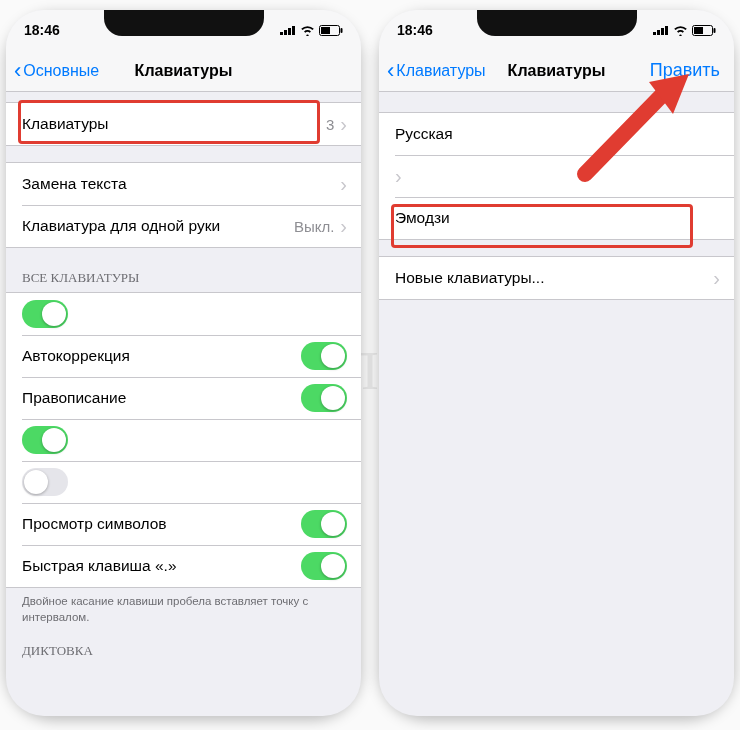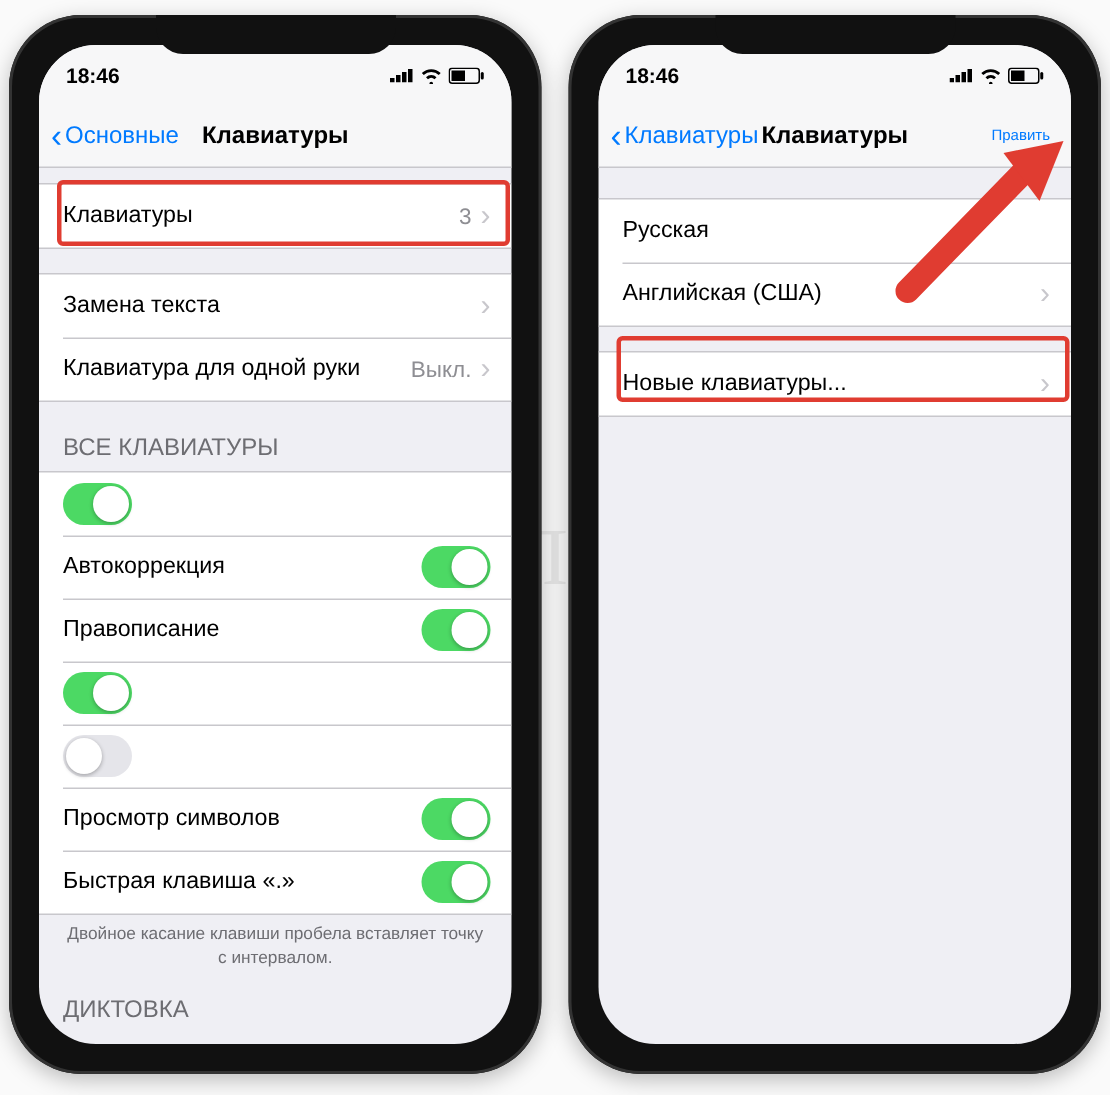--- a/index.html
+++ b/index.html
@@ -1,33 +1,33 @@
 <!DOCTYPE html>
 <html><head>
 <meta charset="utf-8">
 <style>
   * { box-sizing: border-box; margin: 0; padding: 0; }
   html, body { width: 740px; height: 730px; font-family: -apple-system, "Helvetica Neue", Arial, sans-serif; background: #fafafa; }
   .canvas { position: relative; width: 740px; height: 730px; display: flex; justify-content: center; align-items: flex-start; gap: 18px; padding: 10px 6px; }
-  .phone { width: 408px; height: 706px; background: #111; border-radius: 48px; padding: 20px; position: relative; box-shadow: 0 0 0 2px #333 inset, 0 4px 14px rgba(0,0,0,.25); }
+  .phone { width: 408px; height: 706px; background: #111; border-radius: 48px; padding: 0; position: relative; box-shadow: 0 0 0 2px #333 inset, 0 4px 14px rgba(0,0,0,.25); }
   .screen { width: 100%; height: 100%; border-radius: 38px; overflow: hidden; background: #efeff4; position: relative; }
   .notch { position: absolute; top: 0; left: 50%; transform: translateX(-50%); width: 160px; height: 26px; background: #111; border-radius: 0 0 18px 18px; z-index: 5; }
   .status-bar { height: 40px; display: flex; justify-content: space-between; align-items: center; padding: 0 18px; font-size: 14px; font-weight: 600; background: #f7f7f8; }
   .status-right { display: flex; align-items: center; gap: 4px; }
   .signal-icon svg, .wifi-icon svg, .battery-icon svg { display: block; }
   .nav-bar { height: 42px; background: #f7f7f8; border-bottom: 1px solid #c8c7cc; display: flex; align-items: center; justify-content: space-between; padding: 0 8px; position: relative; }
   .nav-title { position: absolute; left: 0; right: 0; text-align: center; font-size: 16px; font-weight: 600; pointer-events: none; }
   .back-btn { display: flex; align-items: center; color: #007aff; font-size: 16px; gap: 2px; }
   .back-chevron { font-size: 22px; line-height: 1; }
-  .edit-btn { color: #007aff; font-size: 10px; padding-right: 6px; }
+  .edit-btn { color: #007aff; font-size: 18px; padding-right: 6px; }
   .content { height: calc(100% - 82px); overflow-y: hidden; }
   .group { margin-top: 16px; }
   .group.first { margin-top: 10px; }
-  .group-header { font-size: 16px; color: #6d6d72; padding: 6px 16px 6px; text-transform: uppercase; }
-  .group-footer { font-size: 11.5px; color: #6d6d72; padding: 6px 16px 4px; line-height: 1.35; text-align: center; }
+  .group-header { font-size: 13px; color: #6d6d72; padding: 6px 16px 6px; text-transform: uppercase; font-family: Liberation Serif, serif; }
+  .group-footer { font-size: 11.5px; color: #6d6d72; padding: 6px 16px 4px; line-height: 1.35; }
   .list { background: #fff; border-top: 1px solid #c8c7cc; border-bottom: 1px solid #c8c7cc; }
   .cell { display: flex; align-items: center; min-height: 42px; padding: 0 14px 0 16px; font-size: 15.5px; position: relative; }
   .cell + .cell::before { content: ""; position: absolute; left: 16px; right: 0; top: 0; height: 1px; background: #c8c7cc; }
   .cell-label { flex: 1; color: #000; }
   .cell-value { color: #8e8e93; margin-right: 6px; font-size: 15px; }
   .chevron { color: #c8c7cc; font-size: 20px; line-height: 1; }
   .toggle { width: 46px; height: 28px; border-radius: 14px; position: relative; }
   .toggle.on { background: #4cd964; }
   .toggle.off { background: #e5e5ea; }
   .toggle::after { content: ""; position: absolute; top: 2px; width: 24px; height: 24px; border-radius: 12px; background: #fff; box-shadow: 0 1px 3px rgba(0,0,0,.3); }
@@ -186,22 +186,24 @@
         <div class="edit-btn">Править</div>
       </div>
       <div class="content">
 
         <div class="group gap-top">
           <div class="list">
             <div class="cell">
               <span class="cell-label">Русская</span>
             </div>
             <div class="cell">
-              <span class="cell-label">Английская (США)</span>
-              <span class="chevron">›</span>
+              <span class="chevron">›</span>
+            </div>
+            <div class="cell">
+              <span class="cell-label">Эмодзи</span>
             </div>
           </div>
         </div>
 
         <div class="group">
           <div class="list">
             <div class="cell">
               <span class="cell-label">Новые клавиатуры...</span>
               <span class="chevron">›</span>
             </div>

